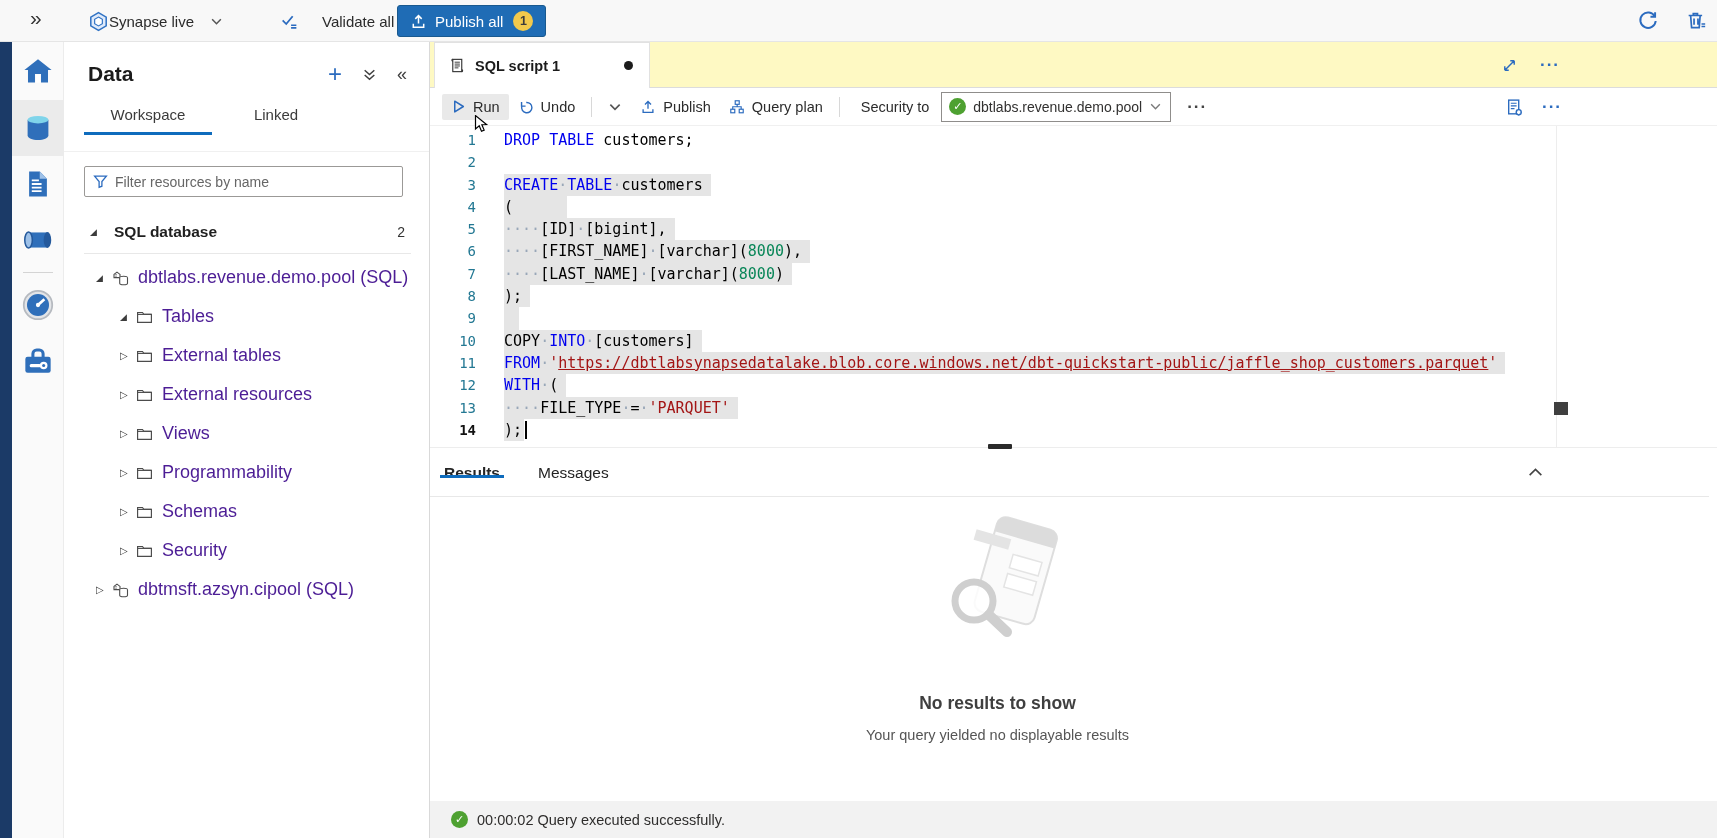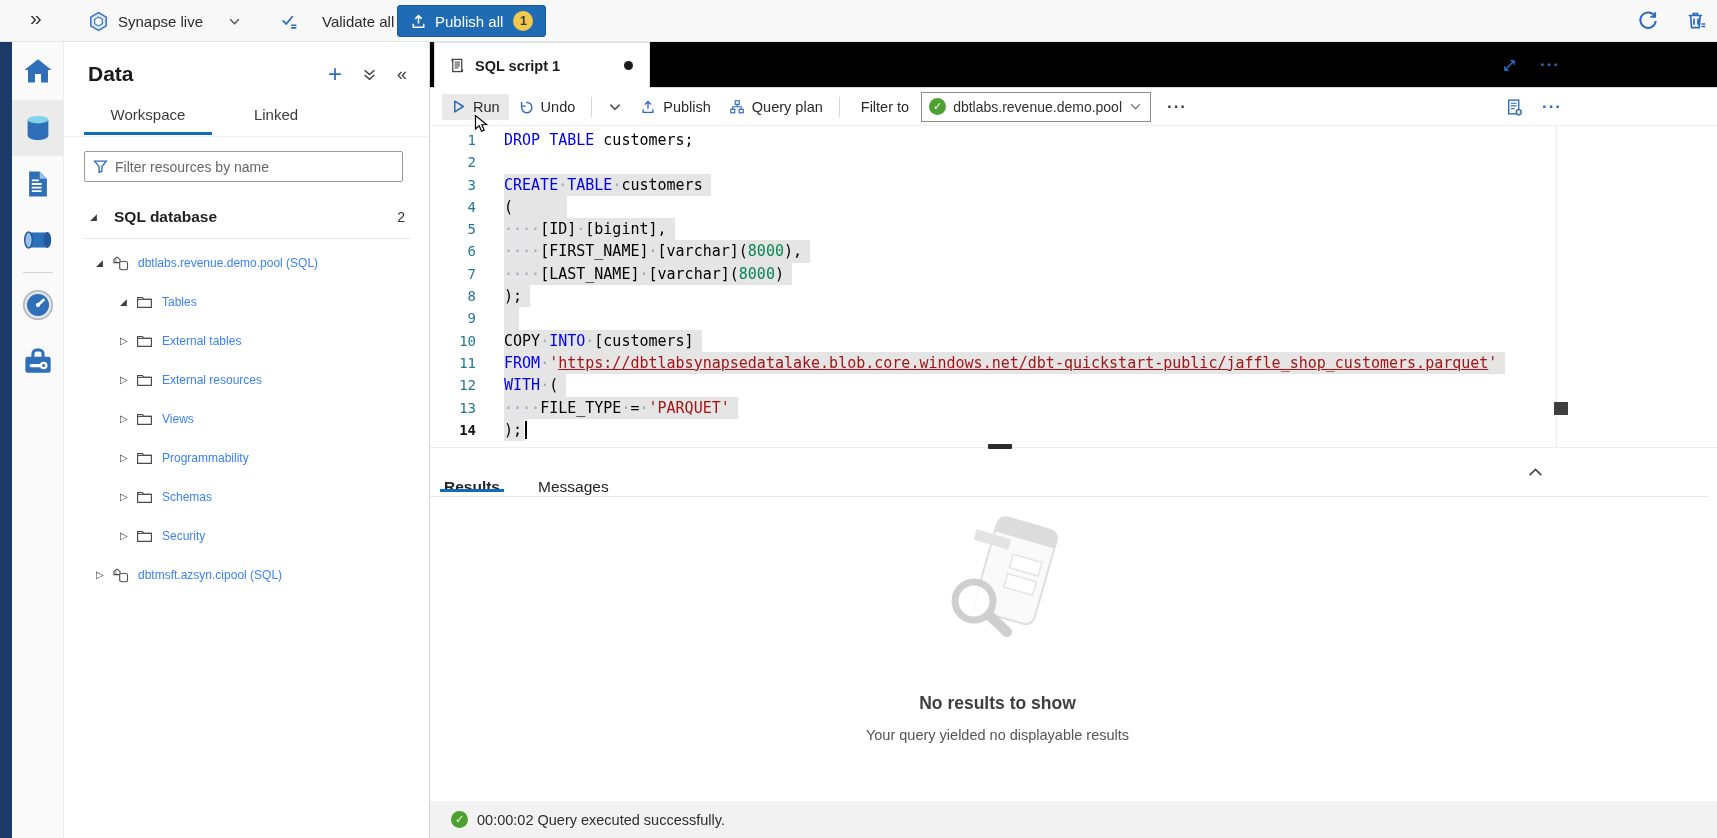--- a/index.html
+++ b/index.html
@@ -2,21 +2,21 @@
 <html><head>
 <meta charset="utf-8">
 <style>
   * { margin:0; padding:0; box-sizing:border-box; }
   html,body { width:1717px; height:838px; overflow:hidden; }
   body { font-family:"Liberation Sans", sans-serif; background:#fff; color:#252423; position:relative; font-size:14px; }
 
   
   .topbar { position:absolute; left:0; top:0; width:1717px; height:42px; background:#f8f8f8; border-bottom:1px solid #e5e5e5; z-index:5; }
   .tb-expand { position:absolute; left:30px; top:6px; font-size:21px; color:#333; cursor:default; }
-  .tb-env { position:absolute; left:88px; top:0; height:42px; display:flex; align-items:center; gap:9px; }
+  .tb-env { position:absolute; left:88px; top:0; height:42px; display:flex; align-items:center; }
   .tb-env .lbl { font-size:15px; color:#2b2b2b; }
   .tb-env .chev { margin-left:16px; display:flex; }
   .tb-validate { position:absolute; left:280px; top:0; height:42px; display:flex; align-items:center; gap:23px; background:none; border:none; font-size:15px; color:#2b2b2b; font-family:inherit; }
   .tb-publish { position:absolute; left:397px; top:5px; height:32px; padding:0 12px 0 12px; display:flex; align-items:center; gap:8px; background:#1f6cb5; border:1px solid #19598f; border-radius:3px; color:#fff; font-size:15px; font-family:inherit; }
   .tb-publish .badge { width:20px; height:20px; border-radius:50%; background:#f2c94c; color:#3b3b3b; font-size:12.5px; font-weight:bold; display:flex; align-items:center; justify-content:center; margin-left:2px; }
   .tb-right { position:absolute; right:10px; top:0; height:42px; display:flex; align-items:center; gap:26px; }
 
   
   .rail { position:absolute; left:0; top:42px; bottom:0; width:64px; background:#fafafa; border-right:1px solid #ececec; }
   .rail .strip { position:absolute; left:0; top:0; bottom:0; width:12px; background:#1b3a67; }
@@ -25,42 +25,42 @@
   .cell.sel { background:#ebebeb; }
   .rail-div { width:30px; height:1px; background:#d4d4d4; margin:4px 0; }
 
   
   .datapanel { position:absolute; left:64px; top:42px; bottom:0; width:366px; background:#fff; border-right:1px solid #d9d9d9; }
   .dp-head { display:flex; align-items:center; padding:20px 22px 6px 24px; }
   .dp-title { font-size:21px; font-weight:bold; color:#1b1b1b; }
   .dp-actions { margin-left:auto; display:flex; align-items:center; gap:20px; }
   .dp-plus { color:#2b6bbf; font-size:24px; line-height:18px; font-weight:400; }
   .dp-collapse { font-size:18px; color:#3f3f3f; }
-  .dp-tabs { display:flex; padding:6px 0 1px 20px; border-bottom:1px solid #f0f0f0; }
+  .dp-tabs { display:flex; padding:6px 0 16px 20px; border-bottom:1px solid #f0f0f0; }
   .dp-tab { padding:8px 0 9px; width:128px; text-align:center; font-size:15px; color:#3b3b3b; border-bottom:3px solid transparent; }
   .dp-tab.active { border-bottom-color:#0f6cbd; }
   .dp-filter { margin:14px 26px 10px 20px; height:31px; border:1px solid #9b9997; border-radius:2px; background:#fff; display:flex; align-items:center; padding:0 8px; gap:7px; }
   .dp-filter input { border:none; outline:none; flex:1; font-size:14px; font-family:inherit; color:#333; background:transparent; }
   .dp-filter input::placeholder { color:#666; }
   .tree { padding-top:6px; }
   .tree-root-row { display:flex; align-items:center; height:38px; padding-left:26px; position:relative; }
   .tree-root-row .rlabel { font-size:15.5px; font-weight:600; color:#1f1f1f; margin-left:8px; }
   .tree-root-row .rcount { position:absolute; right:24px; font-size:14px; color:#333; }
   .tree-sep { height:1px; background:#e8e8e8; margin:2px 18px 4px 20px; }
   .tree-row { display:flex; align-items:center; height:39px; }
   .tree-row.lvl1 { padding-left:32px; }
   .tree-row.lvl2 { padding-left:56px; }
   .twisty { width:16px; font-size:9px; color:#3c3c3c; flex:none; }
   .twisty.collapsed { font-size:10px; }
   .ticon { width:26px; display:flex; flex:none; }
-  .tlabel { font-size:12px; color:#3b82f6; white-space:nowrap; }
+  .tlabel { font-size:18px; color:#4c1d95; white-space:nowrap; }
 
   
   .mainpane { position:absolute; left:430px; top:42px; right:0; bottom:0; background:#fff; }
-  .tabrow { position:absolute; left:0; top:0; right:0; height:46px; background:#000000; border-bottom:1px solid #dcdcdc; }
+  .tabrow { position:absolute; left:0; top:0; right:0; height:46px; background:#fef9c3; border-bottom:1px solid #dcdcdc; }
   .etab { position:absolute; left:4px; top:0; height:46px; width:216px; background:#fff; border:1px solid #e1e1e1; border-bottom:none; display:flex; align-items:center; padding:0 16px 0 14px; gap:9px; }
   .etab-title { font-size:14.5px; font-weight:bold; color:#1b1b1b; }
   .dirty-dot { margin-left:auto; width:9px; height:9px; border-radius:50%; background:#1b1b1b; }
   .tr-right { position:absolute; right:157px; top:0; height:46px; display:flex; align-items:center; gap:22px; }
   .blue-more { color:#2b6bbf; font-size:17px; font-weight:bold; letter-spacing:1px; }
 
   .etoolbar { position:absolute; left:0; top:46px; right:0; height:38px; display:flex; align-items:center; padding-left:12px; border-bottom:1px solid #f0f0f0; }
   .tbtn { display:flex; align-items:center; gap:7px; font-size:14.5px; color:#2b2b2b; padding:5px 9px; border-radius:2px; background:none; border:none; font-family:inherit; }
   .tbtn.hover { background:#e9e9e9; }
   .tsep { width:1px; height:20px; background:#d8d8d8; margin:0 7px; }
@@ -87,21 +87,21 @@
   .sg-str { color:#a31515; } .sg-strlink { color:#a31515; text-decoration:underline; }
   .sg-ws { color:rgba(59,92,129,0.45); }
   .caret { display:inline-block; width:2px; height:18px; background:#000; vertical-align:middle; margin-left:1px; }
   .ruler { position:absolute; top:0; bottom:0; left:1126px; width:0; border-left:1px solid #ededed; }
   .ruler-mark { position:absolute; left:1124px; top:276px; width:14px; height:13px; background:#3f3f3f; }
 
   .sash { position:absolute; left:0; right:0; top:405px; height:2px; border-top:1px solid #ededed; }
   .sash-handle { position:absolute; left:558px; top:-4px; width:24px; height:5px; background:#2b2b2b; border-radius:1px; }
 
   
-  .results-head { position:absolute; left:0; right:8px; top:407px; height:48px; border-bottom:1px solid #e8e8e8; display:flex; align-items:flex-end; padding-left:10px; }
+  .results-head { position:absolute; left:0; right:8px; top:407px; height:48px; border-bottom:1px solid #e8e8e8; display:flex; align-items:center; padding-left:10px; }
   .rtab { display:flex; align-items:center; font-size:15.5px; color:#242424; padding:0 4px; margin-right:30px; position:relative; }
   .rtab.active { font-weight:bold; }
   .rtab.active::after { content:""; position:absolute; left:0; right:0; bottom:4px; height:3px; background:#0f6cbd; }
   .res-collapse { position:absolute; right:165px; top:15px; }
   .results-body { position:absolute; left:0; top:455px; width:1135px; height:304px; background:#fff; text-align:center; }
   .empty-ill { margin:16px auto 10px; width:160px; height:138px; }
   .empty-title { font-size:17.5px; font-weight:bold; color:#3f3f3f; margin-top:42px; }
   .empty-sub { font-size:14.5px; color:#555; margin-top:13px; }
 
   .statusbar { position:absolute; left:0; right:0; bottom:0; height:37px; background:#f2f2f2; display:flex; align-items:center; padding-left:21px; gap:9px; }
@@ -427,21 +427,21 @@
         <svg width="16" height="16" viewBox="0 0 18 18">
             <rect x="7" y="2" width="4.5" height="4" fill="none" stroke="#2b6bbf" stroke-width="1.3"></rect>
             <rect x="2" y="11.5" width="4.5" height="4" fill="none" stroke="#2b6bbf" stroke-width="1.3"></rect>
             <rect x="11.5" y="11.5" width="4.5" height="4" fill="none" stroke="#2b6bbf" stroke-width="1.3"></rect>
             <path d="M9.2 6v2.7M4.2 11.5V8.7h9.5v2.8" fill="none" stroke="#2b6bbf" stroke-width="1.3"></path>
           </svg>
       </span>
       <span>Query plan</span>
     </button>
     <span class="tsep"></span>
-    <span class="connect-label">Filter to</span>
+    <span class="connect-label">Security to</span>
     <div class="pool-box">
       <span class="gcheck">✓</span>
       <span class="pool-name">dbtlabs.revenue.demo.pool</span>
       <span style="margin-left:auto">
         <svg width="13" height="13" viewBox="0 0 12 12">
             <path d="M2 4l4 4 4-4" fill="none" stroke="#7a7a7a" stroke-width="1.3"></path>
           </svg>
       </span>
     </div>
     <span class="dark-more">···</span>

